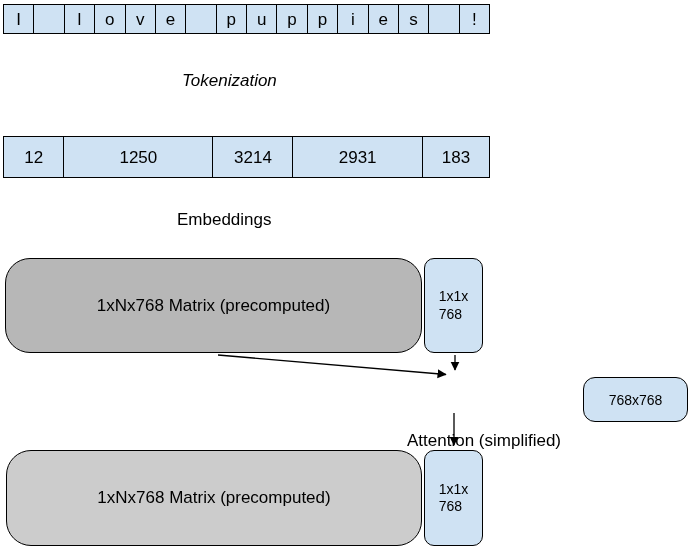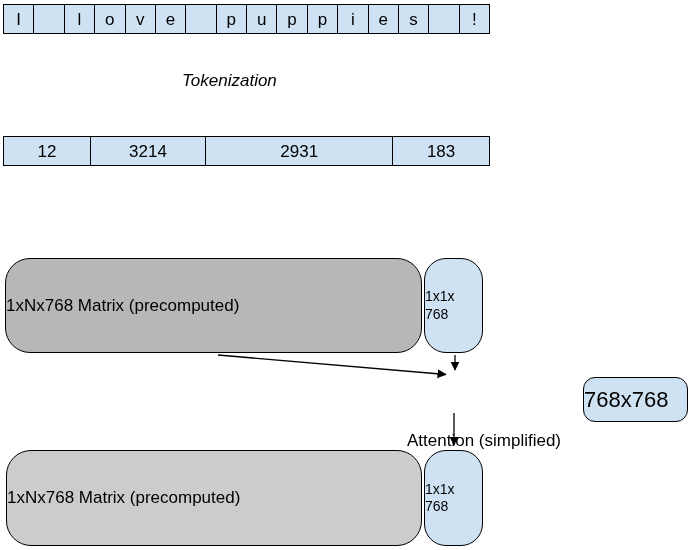--- a/index.html
+++ b/index.html
@@ -31,64 +31,64 @@
     border-right: 1.5px solid #000;
     box-sizing: border-box;
     font-size: 17px;
     line-height: 1;
     overflow: hidden;
     white-space: nowrap;
   }
   .cell-row .cell:last-child { border-right: none; }
   #token-row { left: 3px; top: 4px; width: 487px; height: 30px; }
   #token-row .cell { flex: 1 1 0; }
-  #id-row { left: 3px; top: 136px; width: 487px; height: 30px; }
+  #id-row { left: 3px; top: 136px; width: 487px; height: 42px; }
   
   .diagram-label {
     position: absolute;
     font-size: 17px;
     line-height: 1.2;
     white-space: nowrap;
   }
   #label-tokenization { left: 182px; top: 71px; font-style: italic; }
   #label-embeddings   { left: 177px; top: 210px; }
   #label-attention    { left: 407px; top: 391px; margin-top: 40px; }
   
   .round-box {
     position: absolute;
     box-sizing: border-box;
     border: 1.5px solid #000;
     display: flex;
     align-items: center;
-    justify-content: flex-start;
+    justify-content: center;
     text-align: center;
   }
   .matrix-box {
     background: #b7b7b7;
     border-radius: 25px;
     font-size: 17px;
   }
   #matrix-top    { left: 5px; top: 258px; width: 417px; height: 95px; }
   #matrix-bottom { left: 6px; top: 450px; width: 416px; height: 96px; background: #cccccc; }
   .vector-box {
     background: #cfe2f3;
-    border-radius: 22px;
+    border-radius: 10px;
     font-size: 14px;
   }
   .vector-box .vec-lines {
     text-align: left;
     line-height: 1.25;
   }
   #vector-top    { left: 424px; top: 258px; width: 59px; height: 95px; }
   #vector-bottom { left: 424px; top: 450px; width: 59px; height: 96px; }
   #attention-matrix {
     left: 583px; top: 377px; width: 105px; height: 45px;
     background: #cfe2f3;
     border-radius: 12px;
-    font-size: 22px;
+    font-size: 14px;
   }
   
   #arrows-svg {
     position: absolute;
     left: 0; top: 0;
     width: 692px;
     height: 550px;
     pointer-events: none;
   }
 </style>
@@ -113,25 +113,27 @@
     <div class="cell">e</div>
     <div class="cell">s</div>
     <div class="cell"></div>
     <div class="cell">!</div>
   </div>
 
   <div class="diagram-label" id="label-tokenization">Tokenization</div>
 
   <div class="cell-row" id="id-row">
     <div class="cell" style="flex: 60 0 0;">12</div>
+    <div class="cell" style="flex: 150 0 0;">1250</div>
     <div class="cell" style="flex: 80 0 0; text-align: right;">3214</div>
     <div class="cell" style="flex: 130 0 0;">2931</div>
     <div class="cell" style="flex: 67 0 0;">183</div>
   </div>
 
+  <div class="diagram-label" id="label-embeddings">Embeddings</div>
 
   <div class="round-box matrix-box" id="matrix-top">
     <span>1xNx768 Matrix (precomputed)</span>
   </div>
 
   <div class="round-box vector-box" id="vector-top">
     <div class="vec-lines">
       <div>1x1x</div>
       <div>768</div>
     </div>

